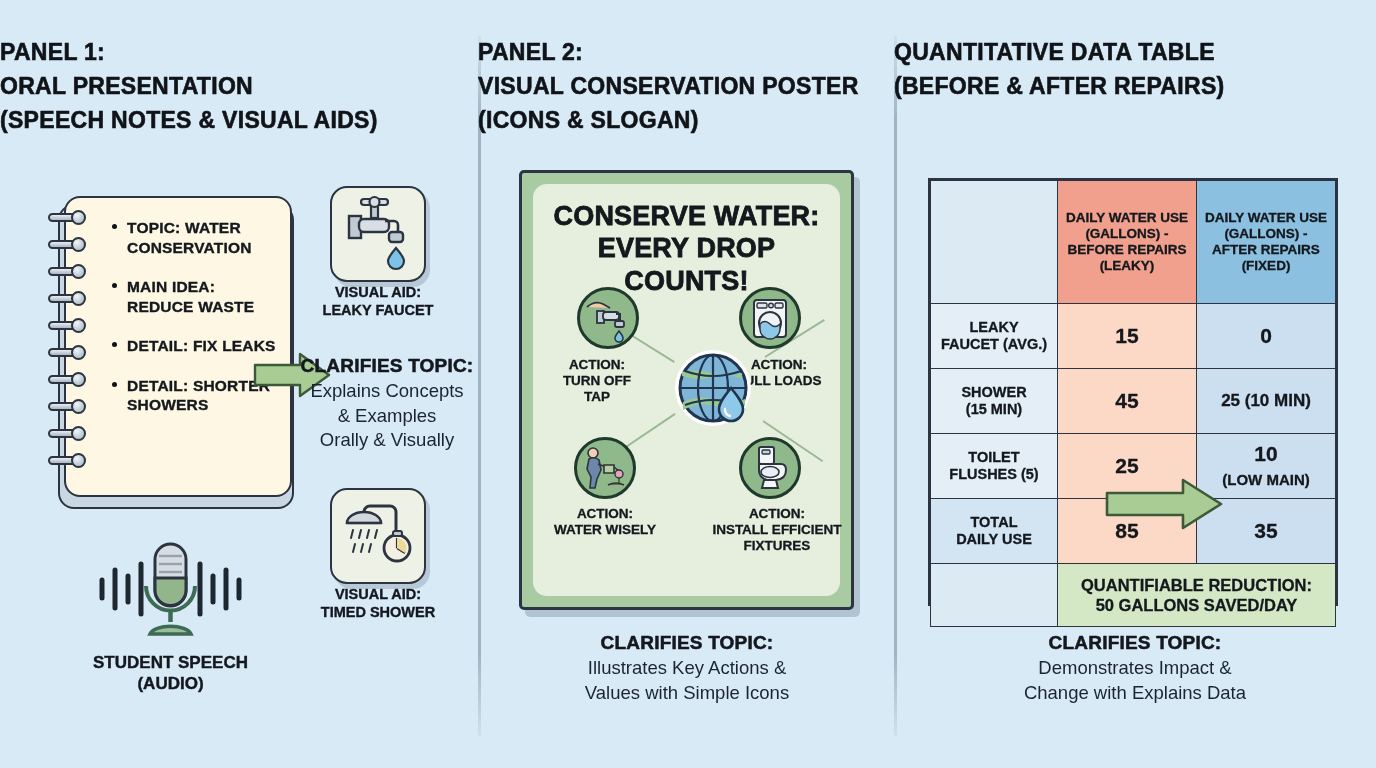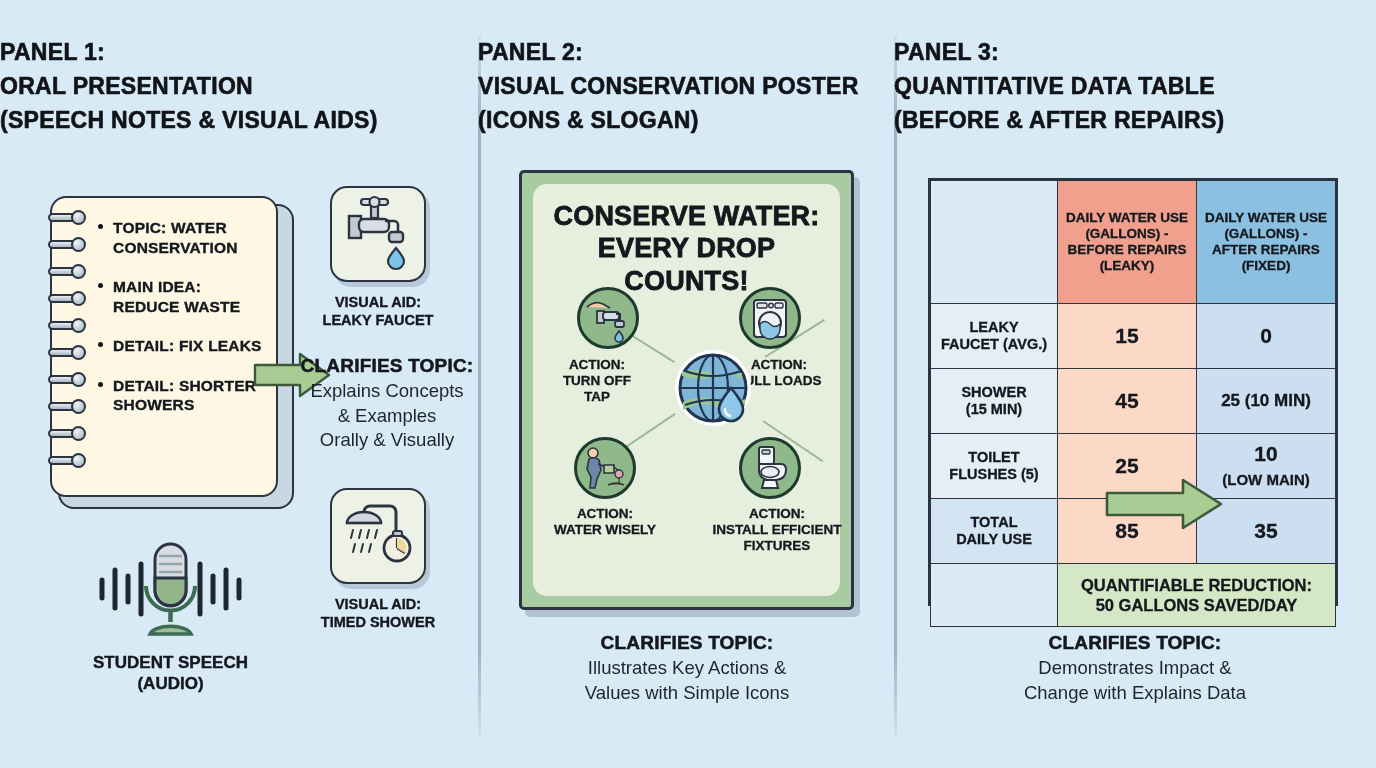--- a/index.html
+++ b/index.html
@@ -17,42 +17,42 @@
   .panel{position:absolute;top:0;}
   .ptitle{position:absolute;left:0;right:0;top:36px;
     font-weight:bold;font-size:23px;line-height:1.47;letter-spacing:.3px;
     color:#101418;text-transform:uppercase;
     -webkit-text-stroke:.6px #101418;}
 
   
   .notebook{position:absolute;left:46px;top:196px;width:240px;height:305px;}
   .nb-shadow{position:absolute;left:12px;top:8px;width:232px;height:301px;
     background:#c9d7e2;border:2.5px solid #2b3440;border-radius:16px;}
-  .nb-paper{position:absolute;left:4px;top:0;width:228px;height:301px;
+  .nb-paper{position:absolute;left:18px;top:0;width:228px;height:301px;
     background:#fdf7e4;border:2.8px solid #2b3440;border-radius:16px;
     box-sizing:border-box;padding:20px 12px 10px 46px;}
   .nb-list{list-style:none;margin:0;padding:0;}
   .nb-list li{position:relative;font-weight:bold;font-size:15.5px;line-height:1.26;
     margin-bottom:20px;text-transform:uppercase;letter-spacing:.2px;padding-left:15px;
     -webkit-text-stroke:.35px #101418;}
   .nb-list li:before{content:"";position:absolute;left:0;top:6px;width:5px;height:5px;
     border-radius:50%;background:#101418;}
   .spiral{position:absolute;left:0;top:14px;width:44px;height:275px;}
   .ring{position:absolute;left:2px;width:40px;height:15px;}
   .ring i{position:absolute;left:0;top:3px;width:32px;height:9px;border-radius:5px;
     background:linear-gradient(to bottom,#e8edf1,#aab7c2);border:2px solid #2b3440;box-sizing:border-box;}
   .ring b{position:absolute;left:23px;top:0;width:15px;height:15px;border-radius:50%;
     background:radial-gradient(circle at 35% 30%,#f2f5f8,#9fb0bd);border:2px solid #2b3440;box-sizing:border-box;}
 
   .arrow1{position:absolute;left:253px;top:352px;width:78px;height:46px;}
   .vaid{position:absolute;width:120px;text-align:center;}
   .vbox{width:92px;height:92px;margin:0 auto;background:#eef2e6;
     border:2.8px solid #2b3440;border-radius:17px;position:relative;
     box-shadow:4px 5px 0 rgba(120,140,155,.35);}
-  .vlabel{margin-top:11px;font-weight:bold;font-size:14.5px;line-height:1.25;
+  .vlabel{margin-top:1px;font-weight:bold;font-size:14.5px;line-height:1.25;
     text-transform:uppercase;-webkit-text-stroke:.35px #101418;}
 
   .clarify{position:absolute;text-align:center;}
   .clarify .ch{font-weight:bold;font-size:19px;text-transform:uppercase;letter-spacing:.2px;
     -webkit-text-stroke:.5px #101418;}
   .clarify .cb{font-size:18.5px;line-height:1.33;color:#1b2530;margin-top:2px;}
 
   .mic{position:absolute;left:78px;top:536px;width:185px;text-align:center;}
   .miclabel{font-weight:bold;font-size:17px;line-height:1.26;text-transform:uppercase;
     margin-top:4px;-webkit-text-stroke:.4px #101418;}
@@ -364,21 +364,20 @@
   <div class="clarify" style="left:500px;top:632px;width:374px">
     <div class="ch">CLARIFIES TOPIC:</div>
     <div class="cb">
       <div>Illustrates Key Actions &amp;</div>
       <div>Values with Simple Icons</div>
     </div>
   </div>
 
   <div class="panel" style="left:894px;width:482px;height:768px">
     <div class="ptitle">
-      <div>PANEL 3:</div>
       <div>QUANTITATIVE DATA TABLE</div>
       <div>(BEFORE &amp; AFTER REPAIRS)</div>
     </div>
   </div>
 
   <div class="tablewrap">
     <table class="dt">
       <tbody>
           <tr>
         <td class="hcell h-blank" style="width:120px;height:112px"></td>

